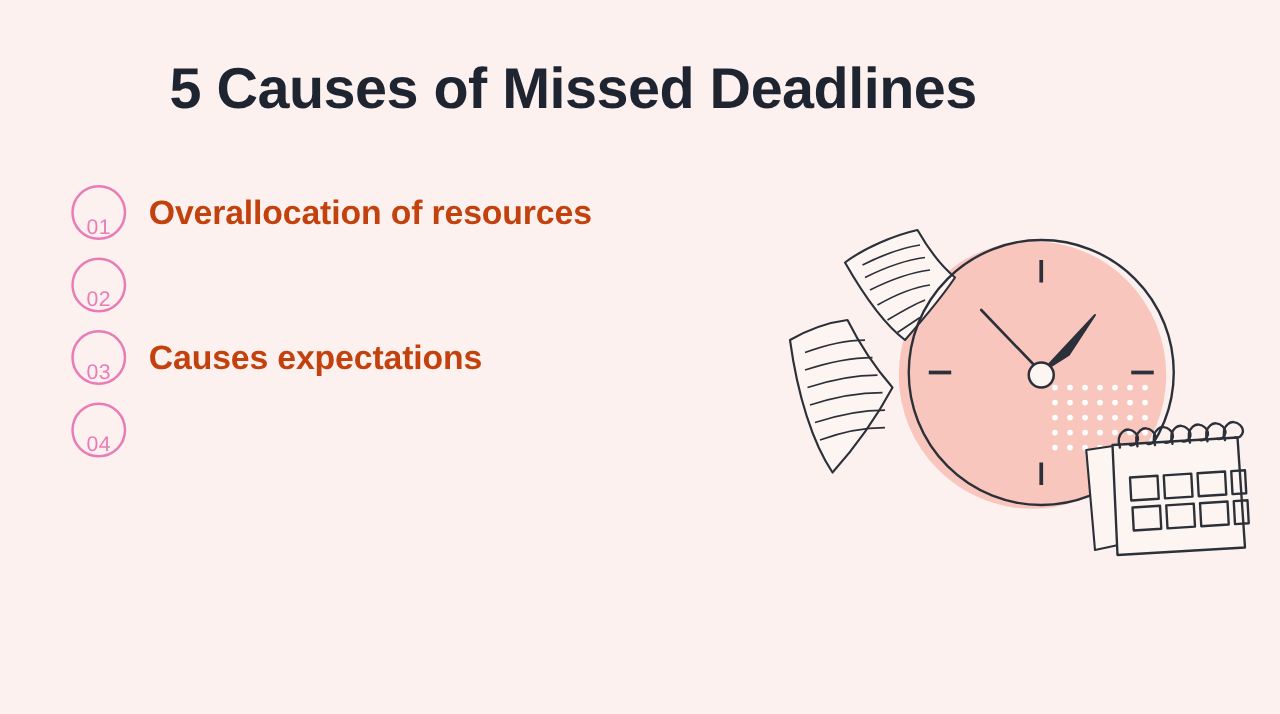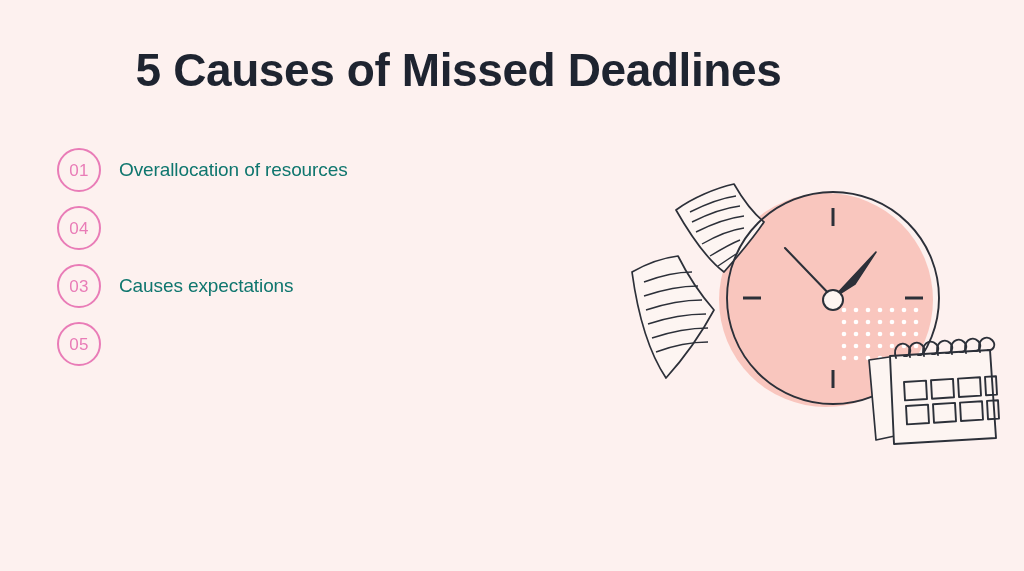--- a/index.html
+++ b/index.html
@@ -46,36 +46,37 @@
     height:58px;
     display:flex;
     align-items:center;
   }
   .num-badge {
     flex:0 0 auto;
     width:44px; height:44px;
     border:2px solid #E97CB7;
     border-radius:50%;
     display:flex;
-    align-items:center;
+    align-items:flex-end;
     justify-content:center;
     color:#E97CB7;
     font-size:17px;
     font-weight:normal;
     letter-spacing:0.3px;
     line-height:1;
     background:transparent;
   }
   .cause-text {
     margin-left:18px;
-    font-size:19px;
-    color:#0f766e;
+    font-size:27px;
+    color:#c2410c;
     line-height:1.2;
     white-space:nowrap;
     letter-spacing:-0.1px;
+    font-weight:bold;
   }
 
   
   .illustration {
     position:absolute;
     left:604px;
     top:160px;
     width:400px;
     height:290px;
   }
@@ -92,35 +93,35 @@
 
     <div class="cause-row">
       <div class="num-badge">
         <span>01</span>
       </div>
       <div class="cause-text">Overallocation of resources</div>
     </div>
 
     <div class="cause-row">
       <div class="num-badge">
+        <span>02</span>
+      </div>
+    </div>
+
+
+    <div class="cause-row">
+      <div class="num-badge">
+        <span>03</span>
+      </div>
+      <div class="cause-text">Causes expectations</div>
+    </div>
+
+    <div class="cause-row">
+      <div class="num-badge">
         <span>04</span>
-      </div>
-    </div>
-
-
-    <div class="cause-row">
-      <div class="num-badge">
-        <span>03</span>
-      </div>
-      <div class="cause-text">Causes expectations</div>
-    </div>
-
-    <div class="cause-row">
-      <div class="num-badge">
-        <span>05</span>
       </div>
     </div>
 
   </div>
 
   <div class="illustration">
     <svg width="400" height="290" viewBox="0 0 400 290" xmlns="http://www.w3.org/2000/svg">
 
       <defs>
         <clipPath id="pinkDiskClip">

